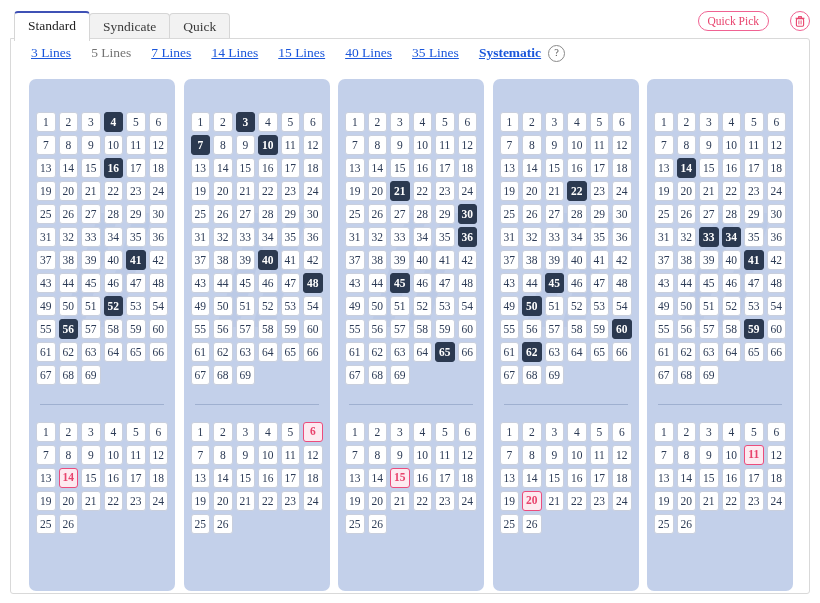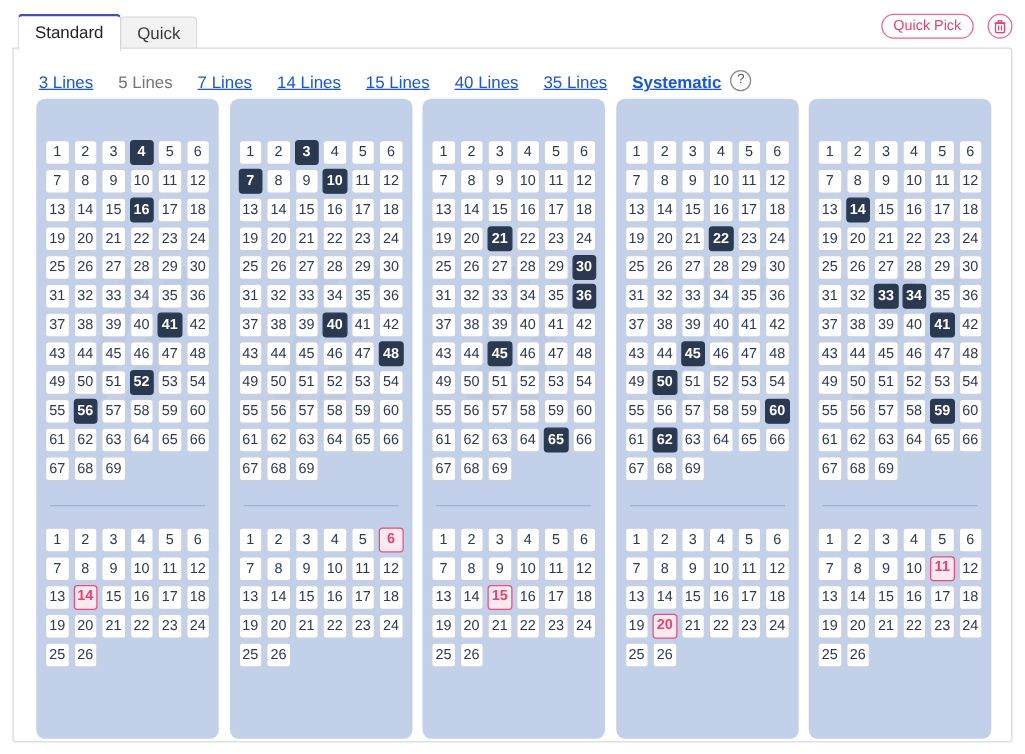--- a/index.html
+++ b/index.html
@@ -3,21 +3,21 @@
 <meta charset="utf-8">
 <style>
   html,body{margin:0;padding:0;}
   body{
     width:820px;height:603px;
     background:#ffffff;
     font-family:"Liberation Sans", sans-serif;
     -webkit-font-smoothing:antialiased;
     overflow:hidden;
   }
-  .page{position:relative;width:820px;height:603px;box-sizing:border-box;}
+  .page{position:relative;width:820px;height:603px;box-sizing:border-box;font-family:Liberation Serif, serif;}
 
   
   .tabbar{
     position:absolute;left:0;top:0;width:820px;height:41px;
     box-sizing:border-box;
     display:flex;align-items:flex-end;
   }
   .tabs{display:flex;align-items:flex-end;margin-left:14px;}
   .tab{
     box-sizing:border-box;
@@ -36,21 +36,21 @@
     background:#ffffff;
     color:#222;
     border-color:#d6d6d6;
     border-top:2px solid #3f51b5;
     height:30px;line-height:26px;
     position:relative;z-index:3;
   }
 
   .actions{
     position:absolute;right:10px;top:11px;
-    display:flex;align-items:center;gap:11px;
+    display:flex;align-items:center;gap:21px;
   }
   .qp{
     box-sizing:border-box;
     height:20px;line-height:18px;
     padding:0 9px;
     font-size:11.5px;
     color:#e8436d;
     background:#ffffff;
     border:1.4px solid #f06292;
     border-radius:11px;
@@ -74,21 +74,21 @@
     width:800px;height:556px;
     box-sizing:border-box;
     background:#ffffff;
     border:1px solid #d9d9d9;
     border-radius:0 3px 3px 3px;
   }
 
   
   .linenav{
     position:absolute;left:20px;top:6px;
-    display:flex;align-items:flex-end;
+    display:flex;align-items:flex-start;
     height:28px;
   }
   .linelink{
     font-size:13.5px;
     color:#1a56db;
     text-decoration:underline;
     margin-right:20px;
     white-space:nowrap;
     cursor:pointer;
   }
@@ -181,20 +181,21 @@
   }
 </style>
 </head>
 <body>
 
 <div class="page">
 
   <div class="tabbar">
     <div class="tabs">
       <div class="tab active"><span>Standard</span></div>
+      <div class="tab"><span>Syndicate</span></div>
       <div class="tab"><span>Quick</span></div>
     </div>
 
     <div class="actions">
       <div class="qp">Quick Pick</div>
       <div class="trash">
         <span>
           <svg width="10" height="11" viewBox="0 0 10 11" aria-hidden="true">
             <rect x="1.4" y="2.6" width="7.2" height="7.6" rx="1.1" fill="none" stroke="#e8436d" stroke-width="1.1"></rect>
             <line x1="0.6" y1="2.3" x2="9.4" y2="2.3" stroke="#e8436d" stroke-width="1.2"></line>

